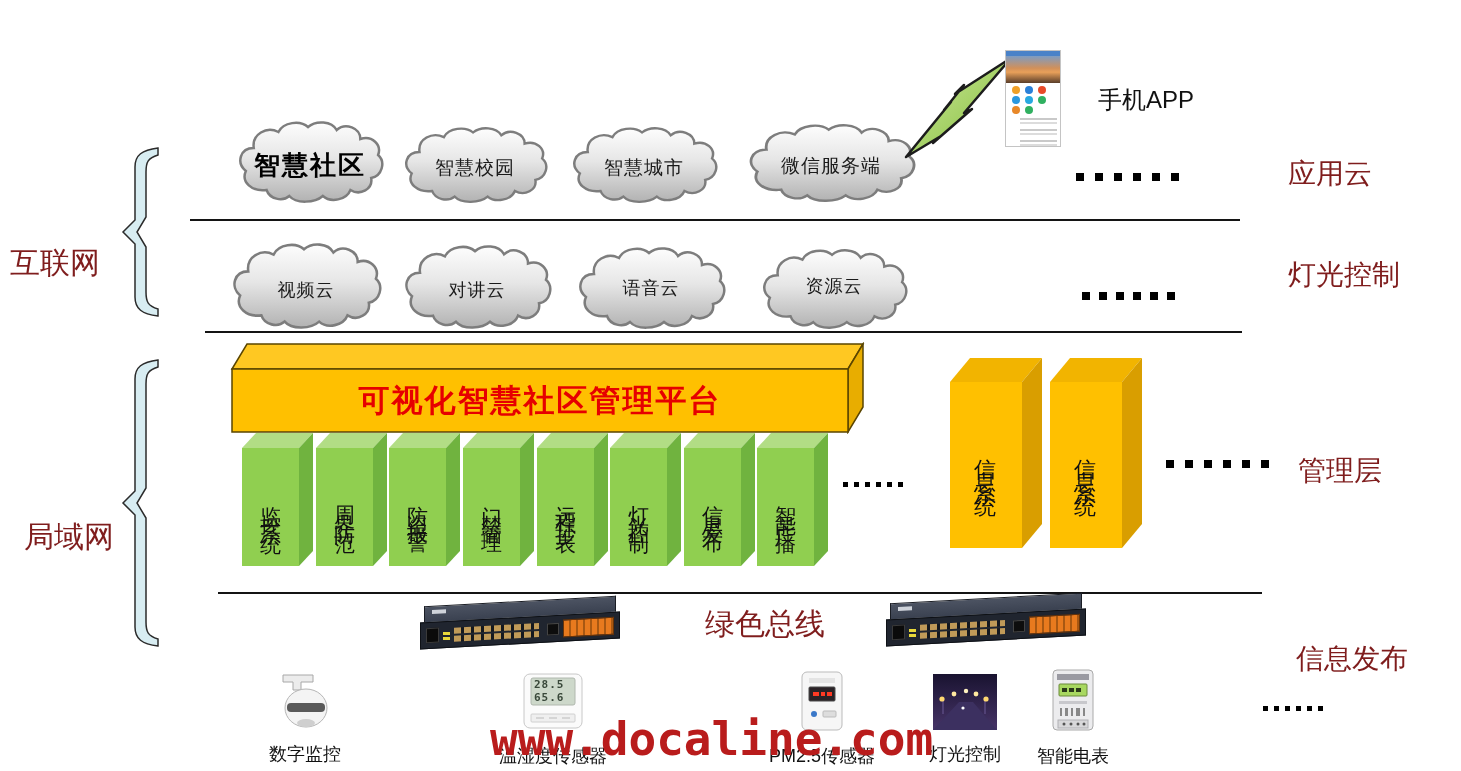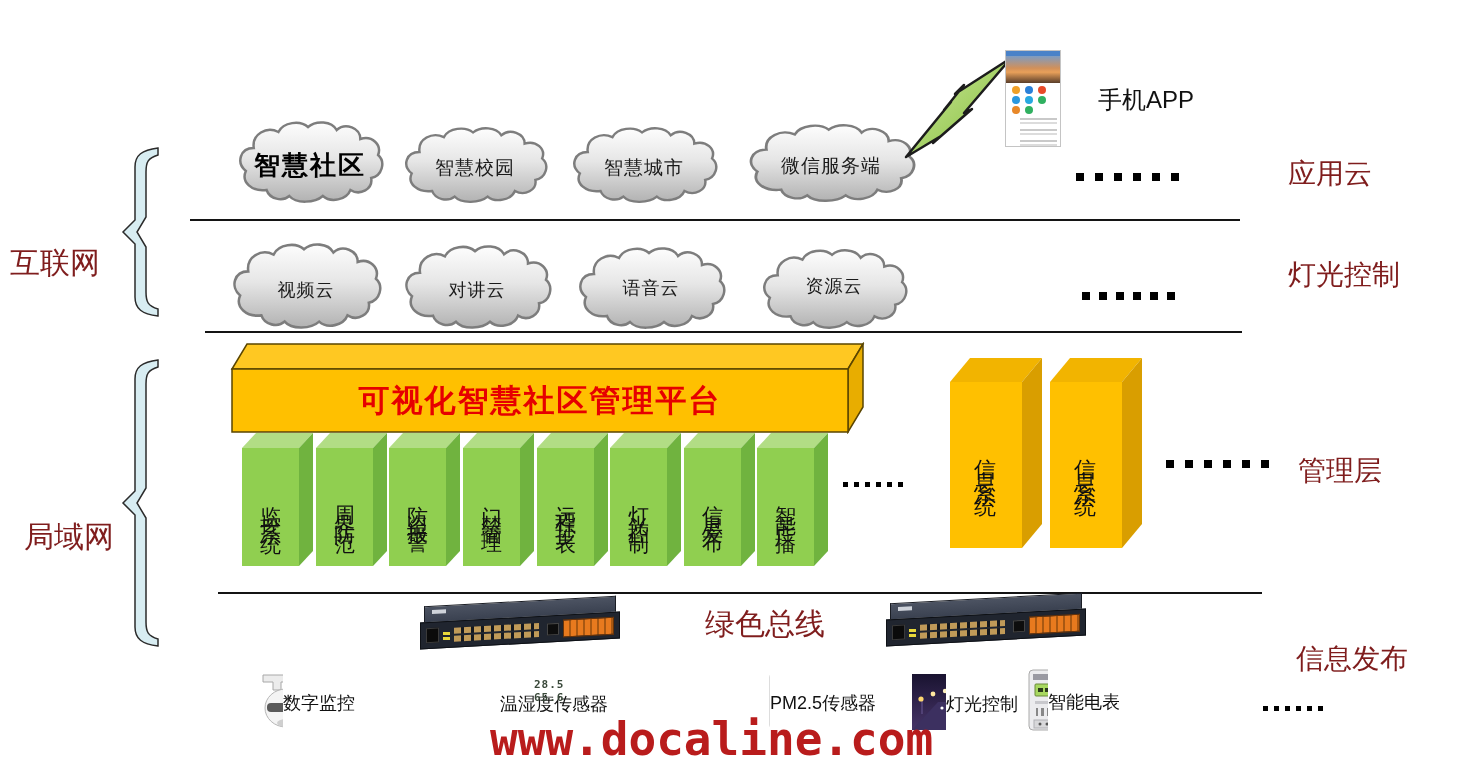--- a/index.html
+++ b/index.html
@@ -80,22 +80,22 @@
   .sw-power{width:11px;height:13px;background:#0b0b0b;border:1px solid #3a3a3a;}
   .sw-led{width:7px;height:10px;background:repeating-linear-gradient(0deg,#e8d83a 0 3px,#20252f 3px 5px);}
   .sw-ports{width:88px;display:flex;flex-direction:column;gap:2px;}
   .sw-ports i{display:block;height:6px;background:repeating-linear-gradient(90deg,#c09a58 0 7px,#14181f 7px 10px);}
   .sw-gap{flex:1;}
   .sw-term{width:50px;height:16px;background:repeating-linear-gradient(90deg,#e87a1e 0 5px,#a85812 5px 7px);
            border:1px solid #6a3408;}
   .sw-uplink{width:10px;height:10px;background:#0d0d0d;border:1px solid #444;}
 
   
-  .device{position:absolute;display:flex;align-items:center;}
-  .device-label{margin-top:4px;font-size:18px;color:#111;white-space:nowrap;}
+  .device{position:absolute;display:flex;flex-direction:column;align-items:center;}
+  .device-label{margin-top:12px;font-size:18px;color:#111;white-space:nowrap;}
   .sensor-val{position:absolute;font-family:"DejaVu Sans Mono",monospace;font-weight:bold;
               color:#39483a;font-size:11px;letter-spacing:1px;}
 
   
   .watermark{position:absolute;left:490px;top:712px;font-family:"DejaVu Sans Mono",monospace;
              font-weight:bold;font-size:46px;color:#b91c1c;letter-spacing:0px;z-index:9;}
 </style>
 </head>
 <body>
 

